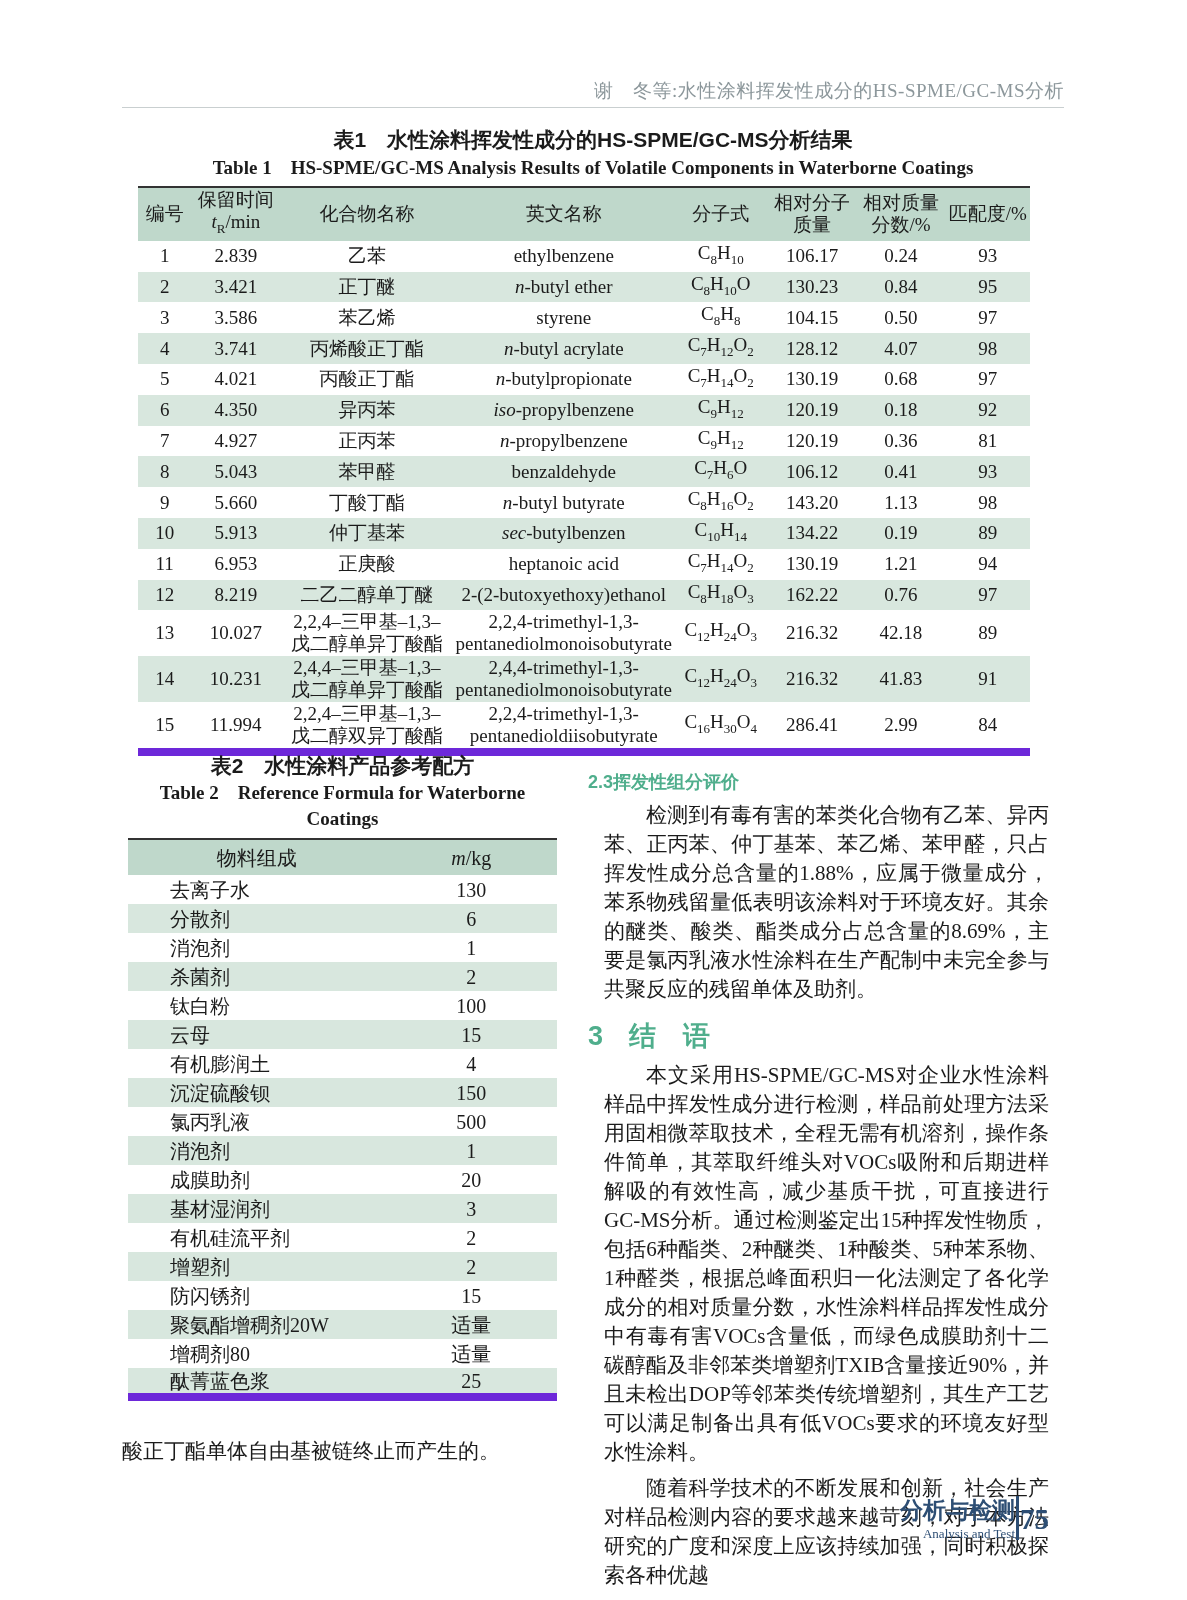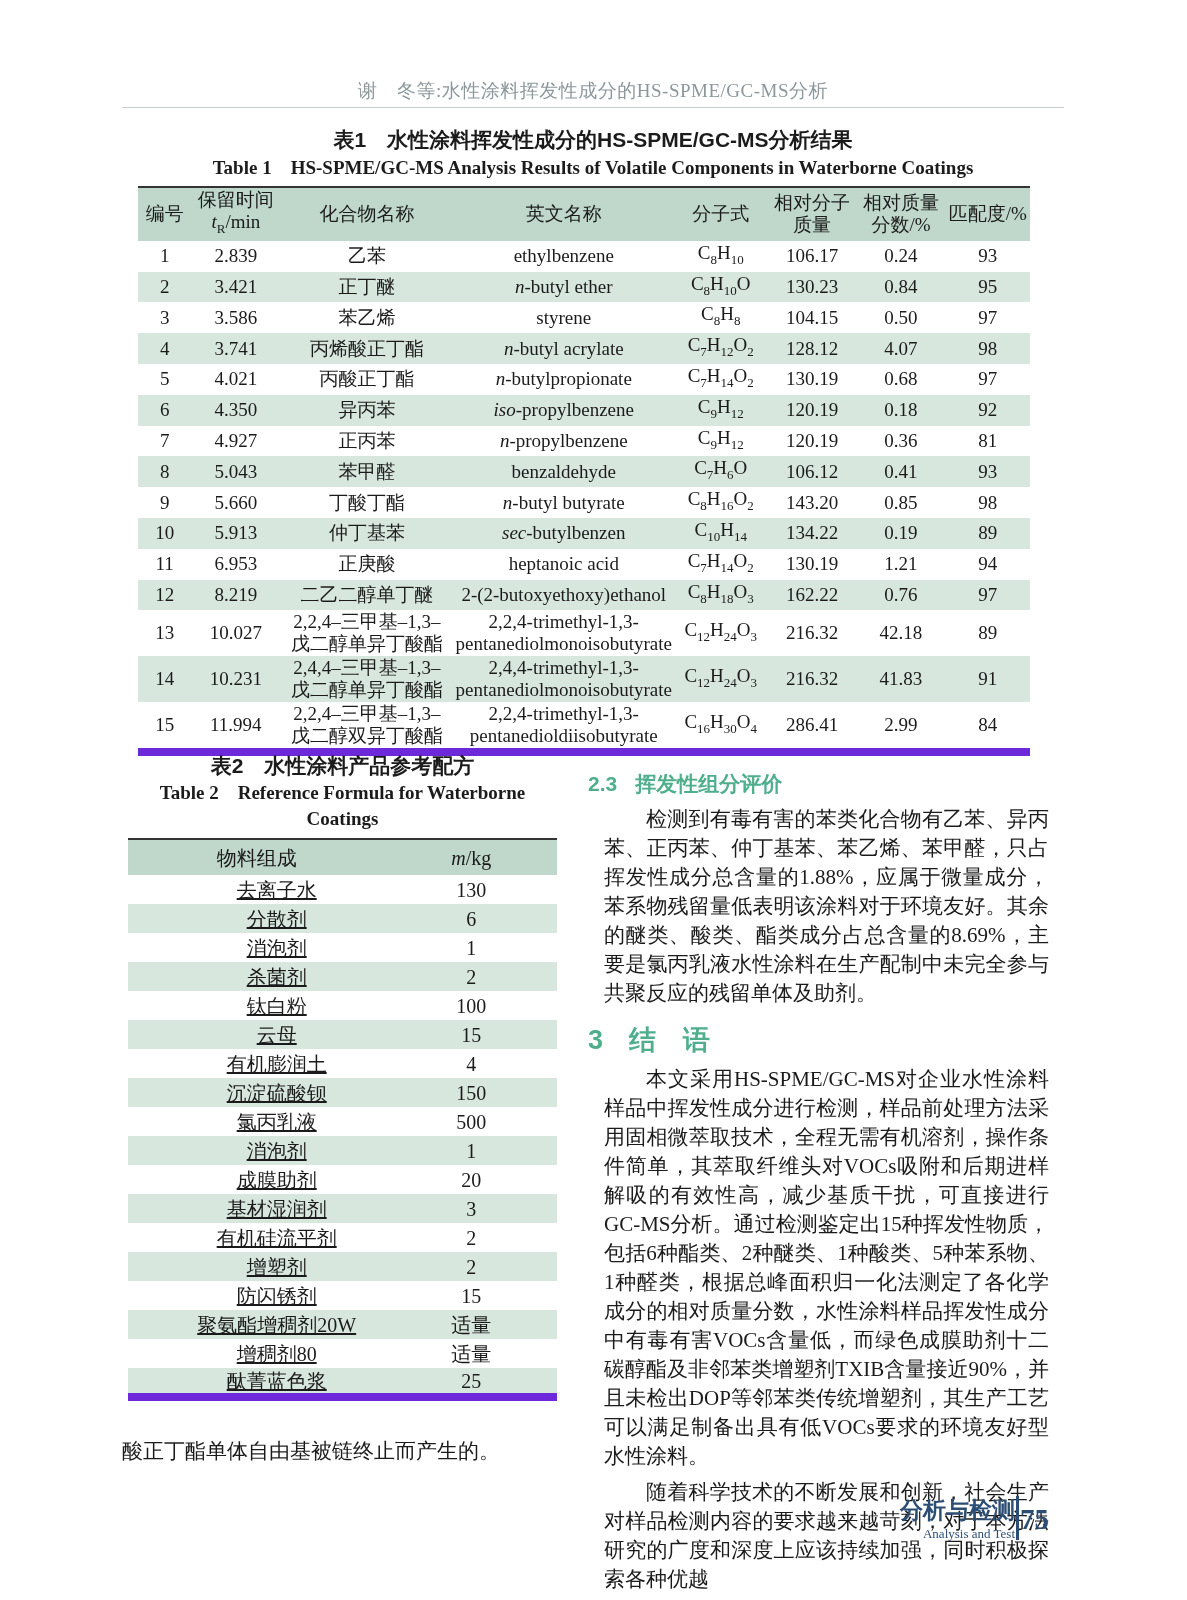--- a/index.html
+++ b/index.html
@@ -2,21 +2,21 @@
 <html><head>
 <meta charset="utf-8">
 <style>
   html,body{margin:0;padding:0;background:#e8e8e8;}
   .page{
     position:relative;width:1187px;height:1600px;margin:0 auto;background:#ffffff;
     font-family:"Liberation Serif","DejaVu Serif",serif;color:#1b1b1b;overflow:hidden;
     --accent:#4FAE8C; --thead:#BFD8CB; --stripe:#D8E7DE; --navy:#2D4E74; --runhead:#8C979B;
   }
   
-  .running-head{position:absolute;top:78px;left:122px;width:942px;text-align:center;
+  .running-head{position:absolute;top:78px;left:122px;width:942px;text-align:right;
     font-size:19px;color:var(--runhead);letter-spacing:.5px;}
   .head-rule{position:absolute;top:107px;left:122px;width:942px;border-top:1px solid #c9cfd0;}
 
   
   .cap-zh{font-family:"Liberation Sans","DejaVu Sans",sans-serif;font-weight:bold;font-size:21px;text-align:center;}
   .cap-en{font-weight:bold;font-size:19px;text-align:center;line-height:26px;}
   .t1cap-zh{position:absolute;top:126px;left:122px;width:942px;}
   .t1cap-en{position:absolute;top:155px;left:122px;width:942px;}
 
   
@@ -27,27 +27,27 @@
   #table1 tbody tr{height:28px;}
   #table1 tbody tr:nth-child(even){background:var(--stripe);}
   #table1 sub{font-size:13px;}
 
   .t2cap-zh{position:absolute;top:752px;left:128px;width:429px;}
   .t2cap-en{position:absolute;top:780px;left:128px;width:429px;}
   #table2{position:absolute;top:838px;left:128px;width:429px;font-size:20px;}
   #table2 thead th{background:var(--thead);height:33px;}
   #table2 tbody tr{height:29px;}
   #table2 tbody tr:nth-child(even){background:var(--stripe);}
-  #table2 td:first-child{text-align:center;padding-left:42px;text-decoration:underline;}
+  #table2 td:first-child{text-align:left;padding-left:42px;}
   #table2 col.c1{width:60%;} #table2 col.c2{width:40%;}
 
   
   .col-right{position:absolute;top:770px;left:588px;width:477px;}
-  .sec-head{display:flex;align-items:baseline;gap:18px;color:var(--accent);
-    font-family:"Liberation Sans","DejaVu Sans",sans-serif;font-weight:bold;font-size:21px;}
+  .sec-head{display:flex;align-items:baseline;color:var(--accent);
+    font-family:"Liberation Sans","DejaVu Sans",sans-serif;font-weight:bold;font-size:18px;}
   .sec-head.big{font-size:27px;gap:26px;margin-top:14px;}
   .col-right p{margin:7px 16px 0;font-size:21px;line-height:29px;text-align:justify;text-indent:2em;}
 
   
   .left-cont{position:absolute;top:1437px;left:122px;width:447px;font-size:21px;line-height:29px;text-align:justify;}
 
   
   .footer{position:absolute;top:1496px;right:138px;display:flex;align-items:flex-end;gap:1px;color:var(--navy);}
   .footer-labels{text-align:right;line-height:1;}
   .footer-zh{font-family:"Liberation Sans","DejaVu Sans",sans-serif;font-weight:bold;font-size:23px;}
@@ -170,21 +170,21 @@
           <td>0.41</td>
           <td>93</td>
         </tr>
         <tr>
           <td>9</td>
           <td>5.660</td>
           <td>丁酸丁酯</td>
           <td><i>n</i>-butyl butyrate</td>
           <td>C<sub>8</sub>H<sub>16</sub>O<sub>2</sub></td>
           <td>143.20</td>
-          <td>0.85</td>
+          <td>1.13</td>
           <td>98</td>
         </tr>
         <tr>
           <td>10</td>
           <td>5.913</td>
           <td>仲丁基苯</td>
           <td><i>sec</i>-butylbenzen</td>
           <td>C<sub>10</sub>H<sub>14</sub></td>
           <td>134.22</td>
           <td>0.19</td>

